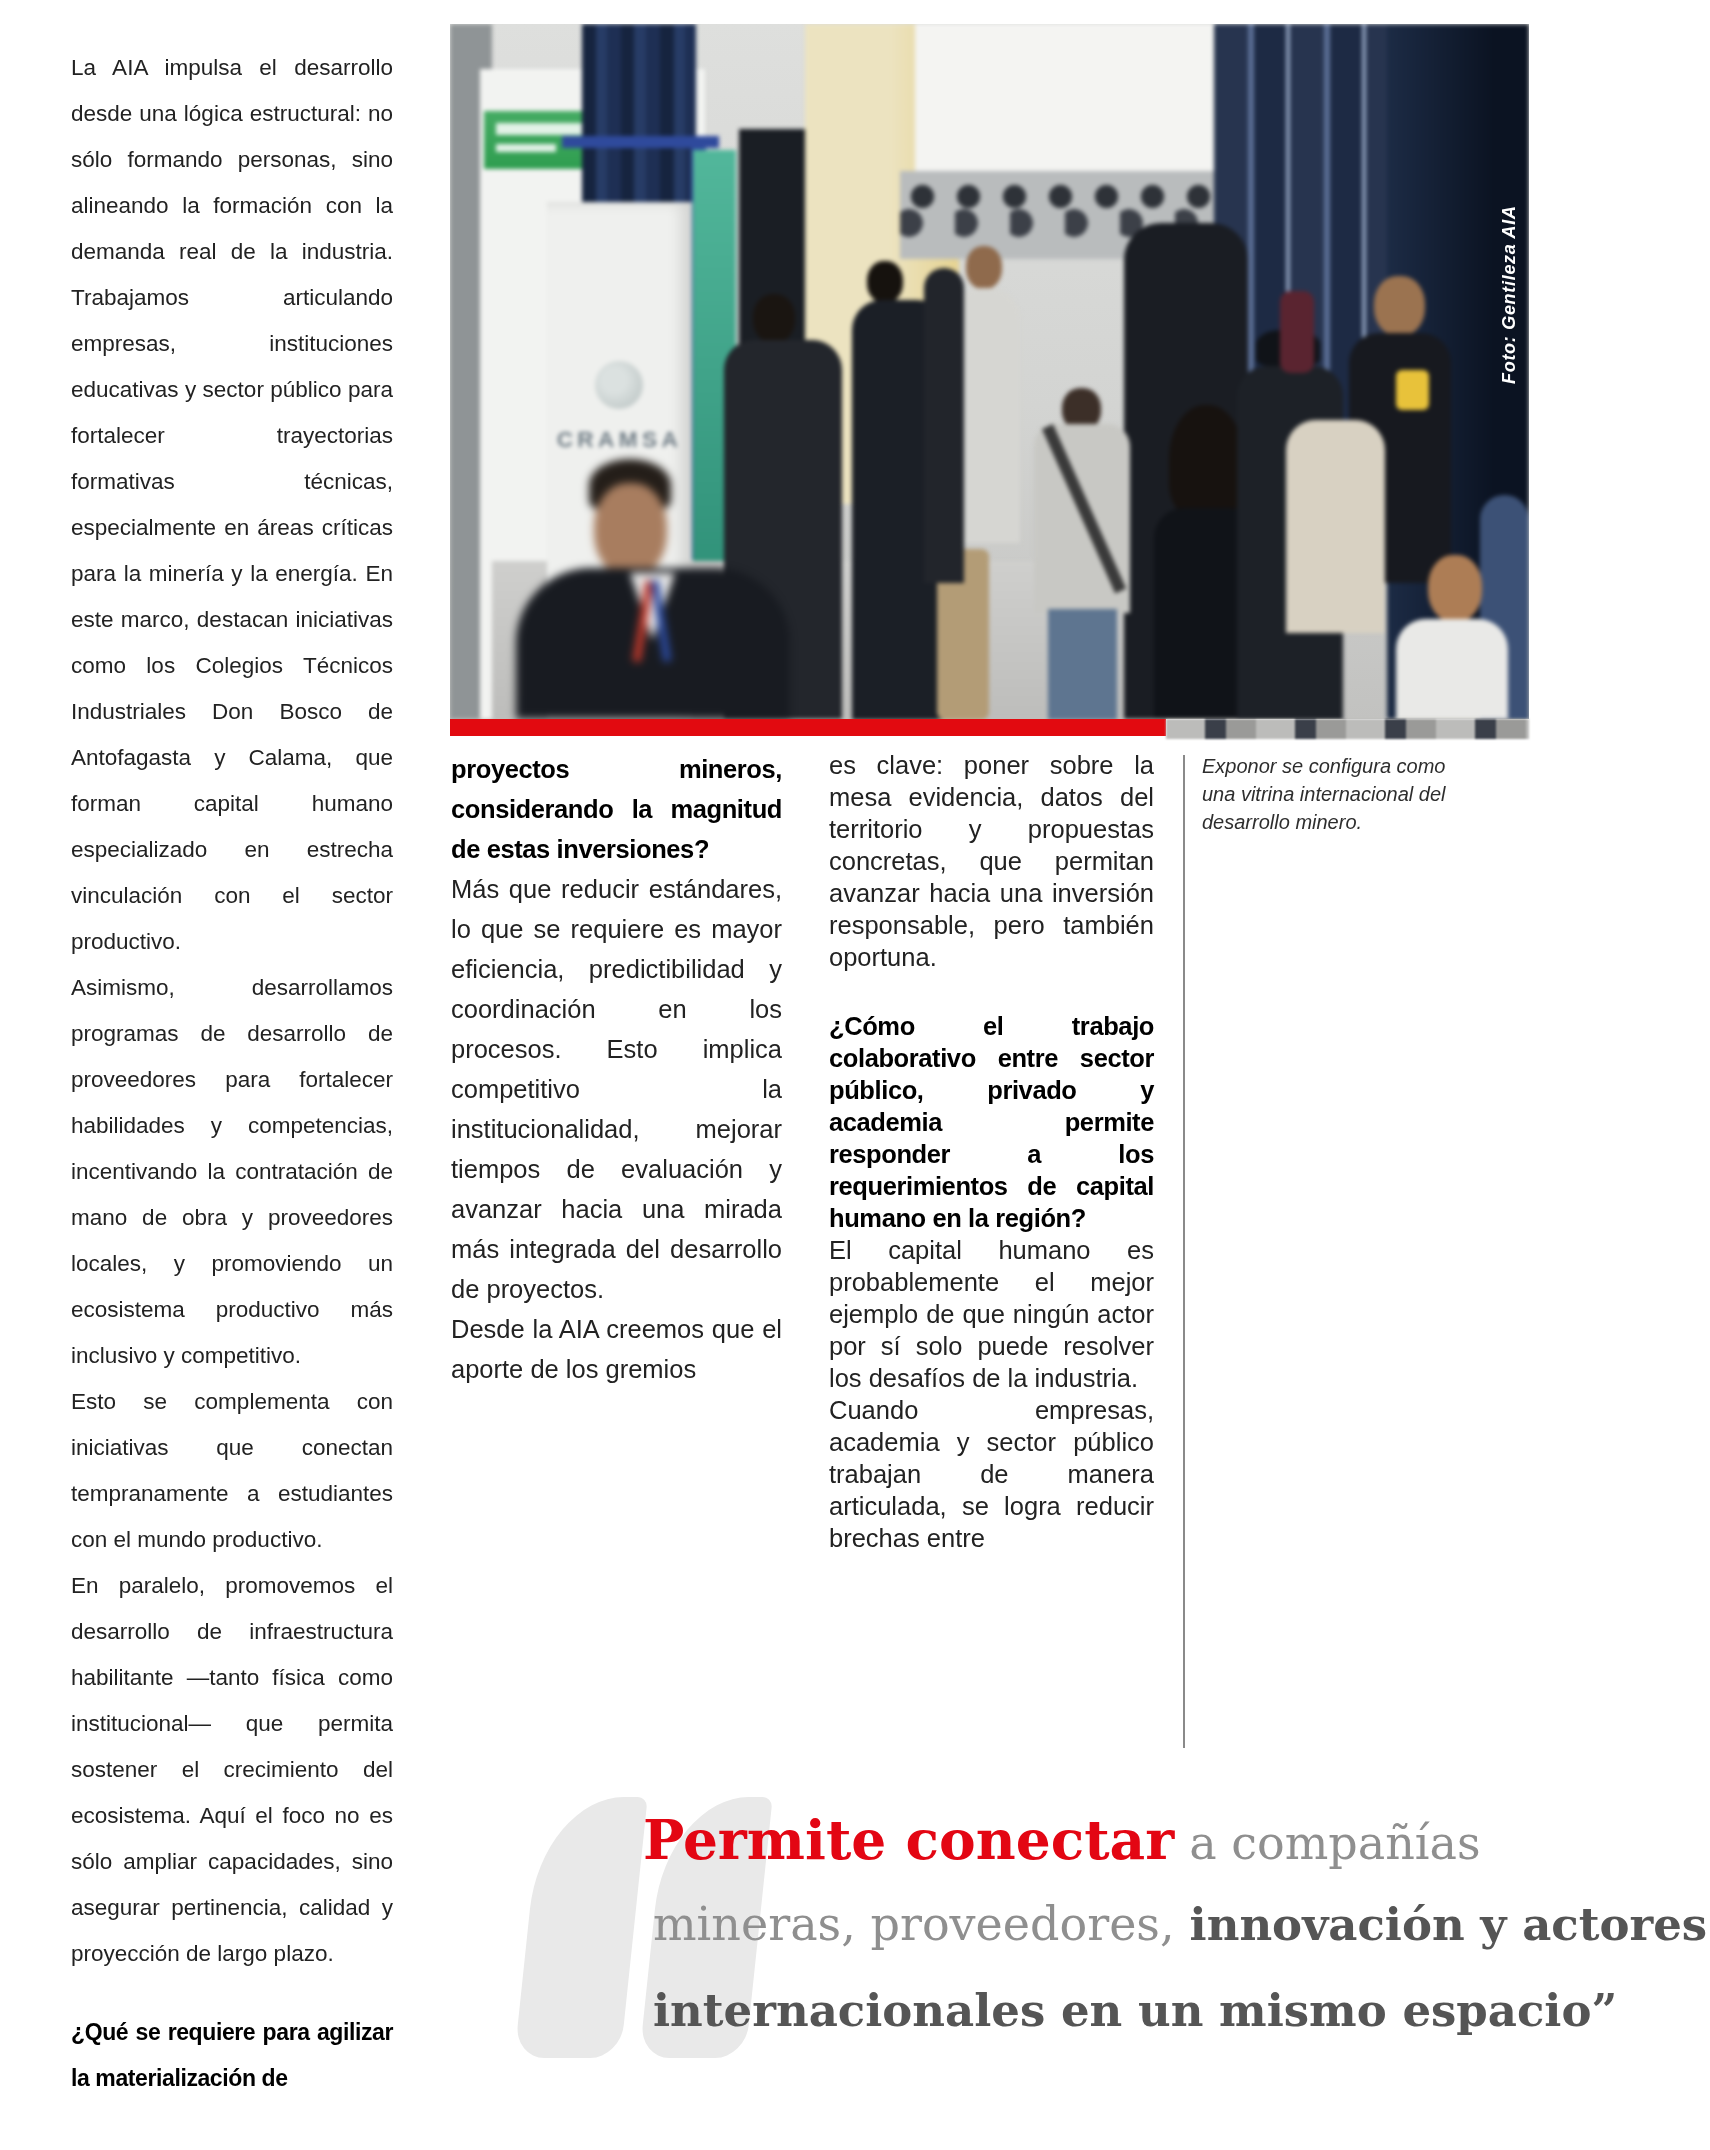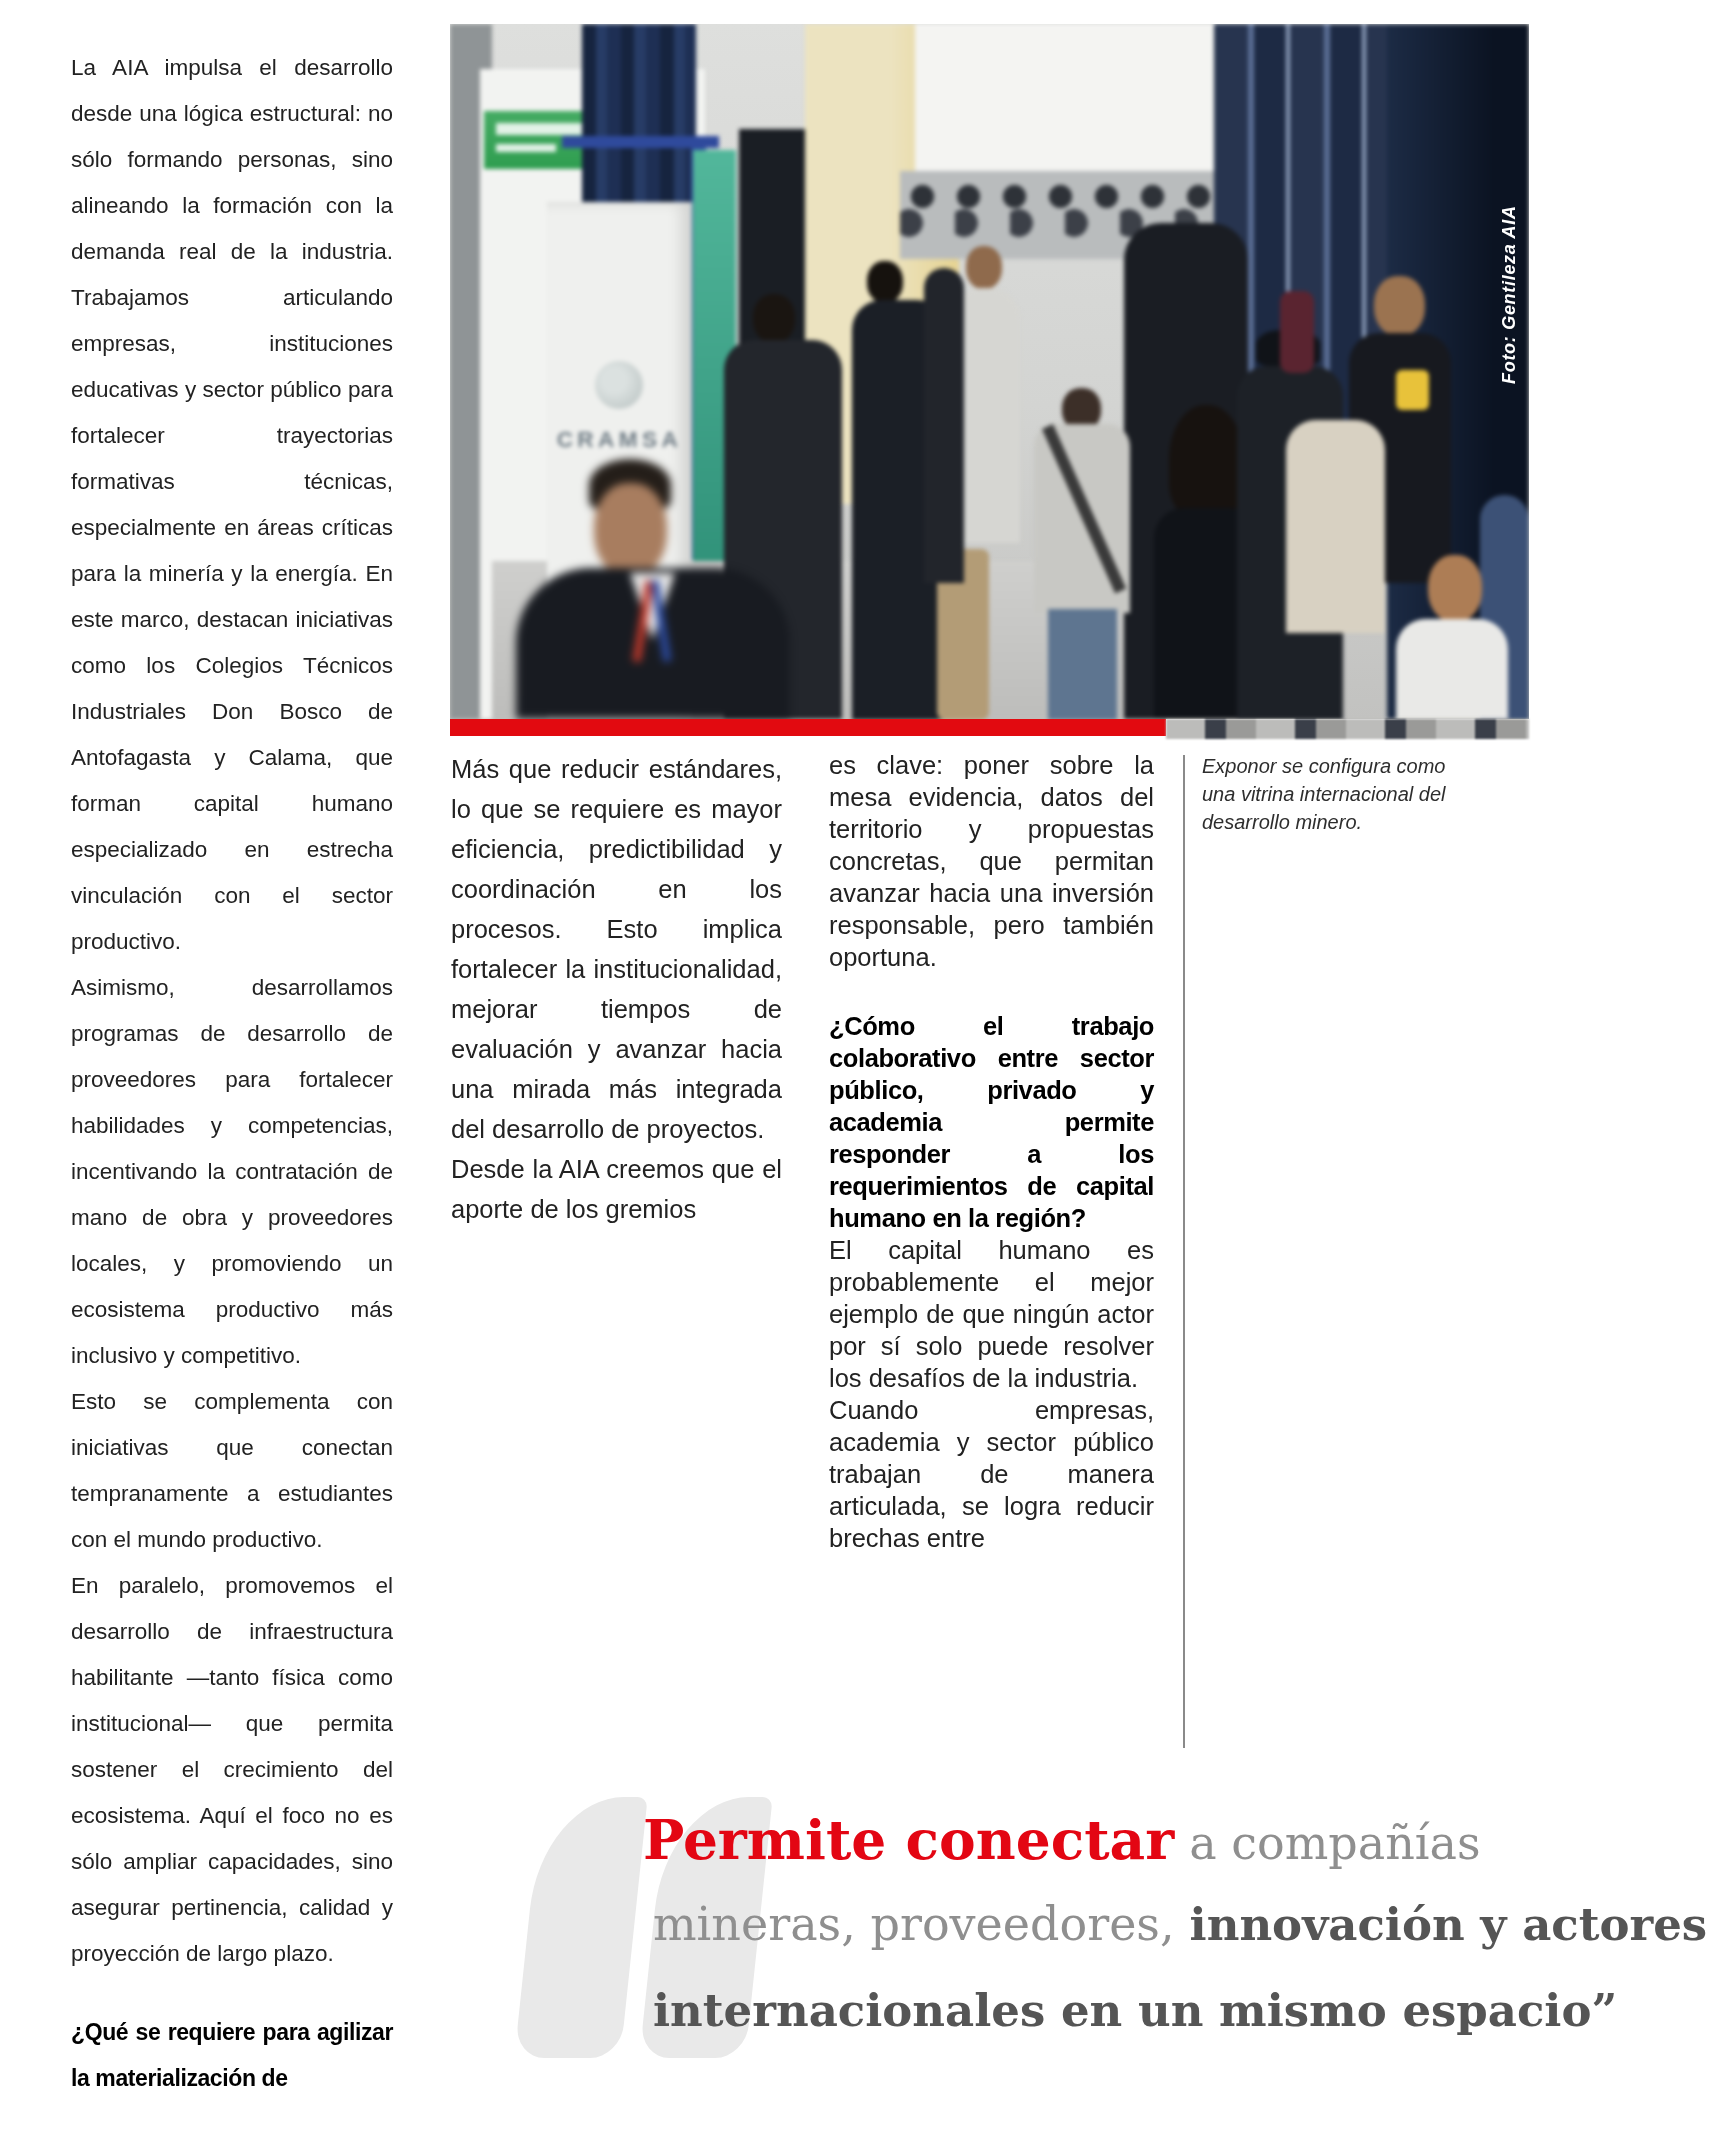--- a/index.html
+++ b/index.html
@@ -148,21 +148,22 @@
         <div class="fg-lan2"></div>
       </div>
     </div>
     <div class="credit">Foto: Gentileza AIA</div>
   </div>
 
   <div class="redbar"></div>
   <div class="photo-ext"></div>
 
   <div class="body-col" id="col2">
-    <p>Más que reducir estándares, lo que se requiere es mayor eficiencia, predictibilidad y coordinación en los procesos. Esto implica fortalecer la institucionalidad, mejorar tiempos de evaluación y avanzar hacia una mirada más integrada del desarrollo de proyectos.</p>
+    <p class="q">proyectos mineros, considerando la magnitud de estas inversiones?</p>
+    <p>Más que reducir estándares, lo que se requiere es mayor eficiencia, predictibilidad y coordinación en los procesos. Esto implica competitivo la institucionalidad, mejorar tiempos de evaluación y avanzar hacia una mirada más integrada del desarrollo de proyectos.</p>
     <p>Desde la AIA creemos que el aporte de los gremios</p>
   </div>
 
   <div class="body-col" id="col3">
     <p>es clave: poner sobre la mesa evidencia, datos del territorio y propuestas concretas, que permitan avanzar hacia una inversión responsable, pero también oportuna.</p>
     <p class="q">¿Cómo el trabajo colaborativo entre sector público, privado y academia permite responder a los requerimientos de capital humano en la región?</p>
     <p>El capital humano es probablemente el mejor ejemplo de que ningún actor por sí solo puede resolver los desafíos de la industria.</p>
     <p>Cuando empresas, academia y sector público trabajan de manera articulada, se logra reducir brechas entre</p>
   </div>
 

